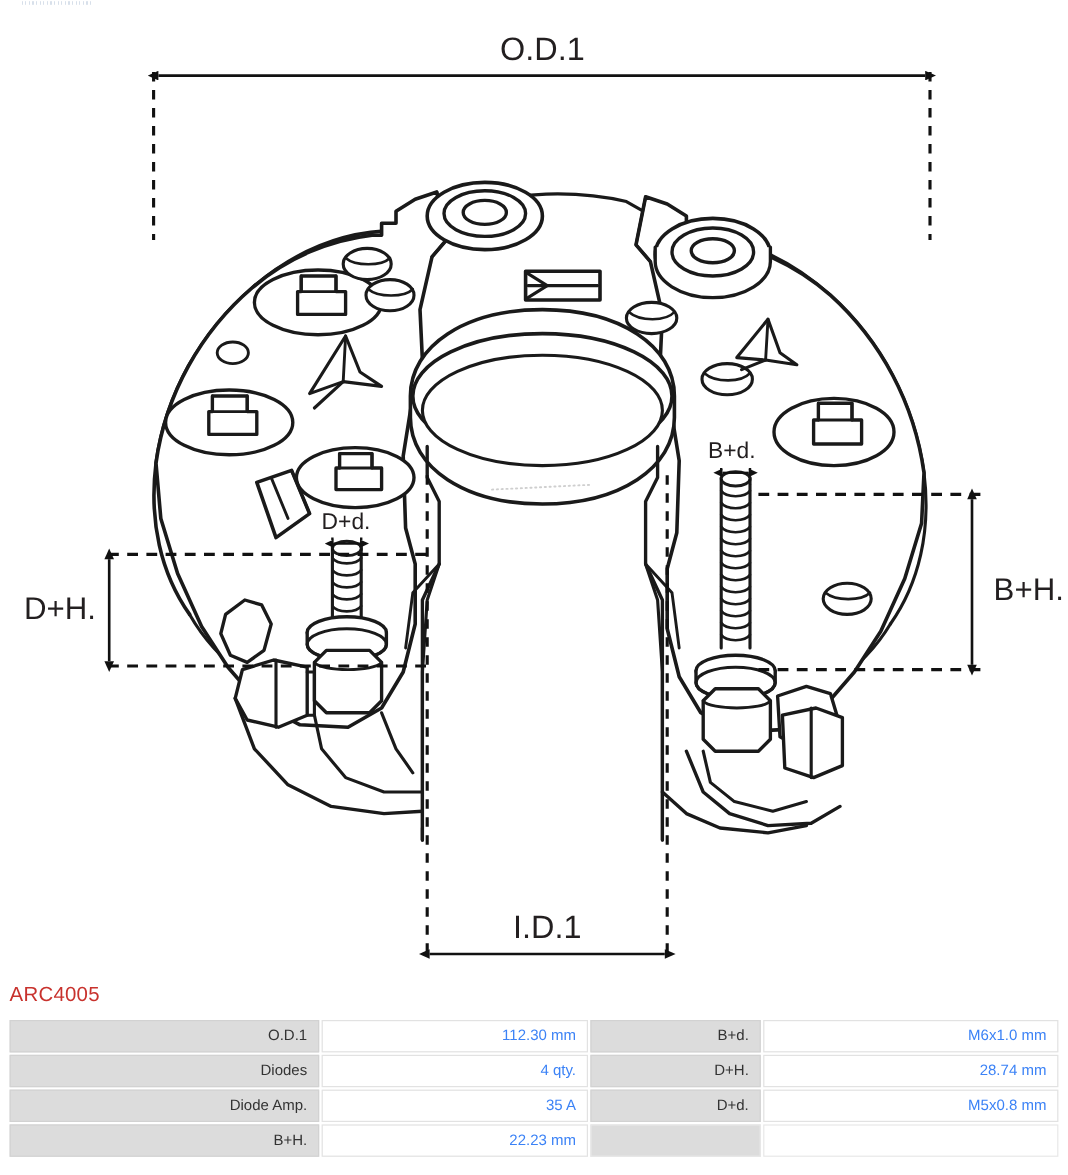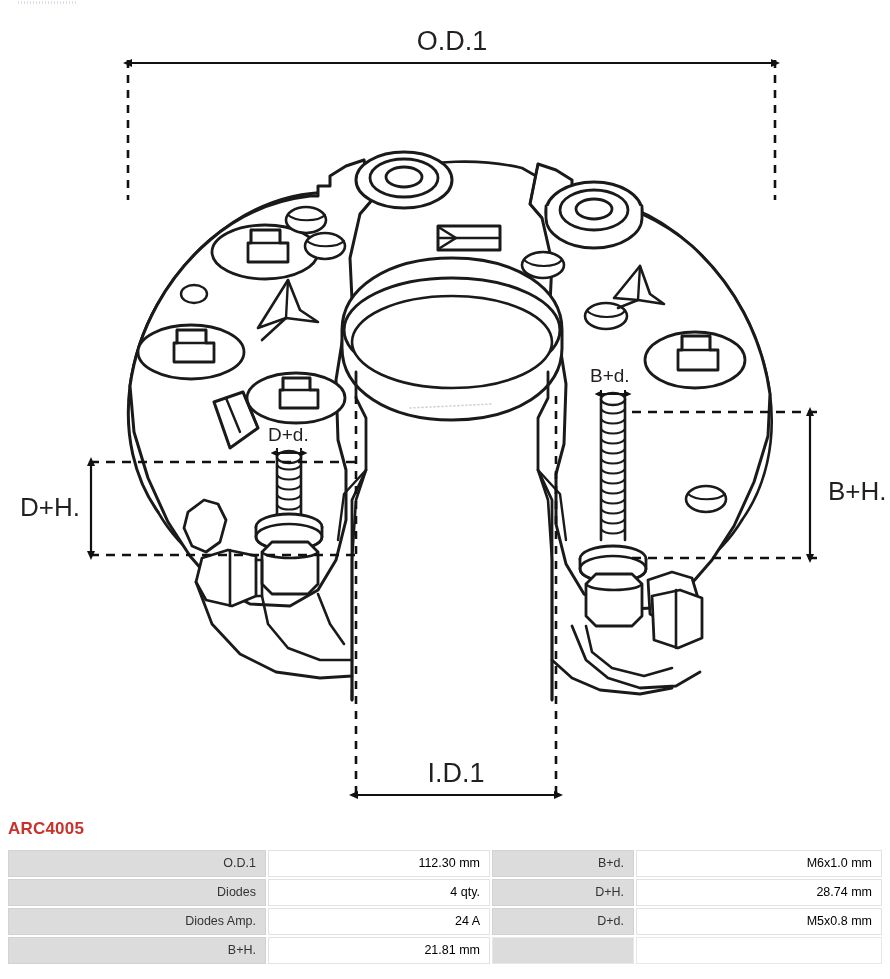--- a/index.html
+++ b/index.html
@@ -40,40 +40,40 @@
   }
   
   #spec-block {
     position: absolute;
     left: 0;
     top: 812px;
     width: 890px;
   }
   #part-title {
     font-size: 17px;
-    font-weight: bold;
+    font-weight: normal;
     letter-spacing: 0.2px;
     padding: 6px 0 0 8px;
     margin: 0;
     line-height: 1.35;
   }
   #spec-table {
     width: 878px;
     margin: 7px 0 0 6px;
     border-collapse: separate;
     border-spacing: 2px;
     table-layout: fixed;
     font-size: 12.5px;
   }
   #spec-table td {
     height: 25px;
     padding: 0 9px;
     vertical-align: middle;
     text-align: right;
-    color: #000000;
+    color: #3b82f6;
     background: #ffffff;
     border: 1px solid #e2e2e2;
   }
   #spec-table td.label-cell {
     background: #dcdcdc;
     border: 1px solid #d2d2d2;
     color: #333333;
   }
   #spec-table col.c-lab1 { width: 258px; }
   #spec-table col.c-val1 { width: 222px; }
@@ -439,28 +439,28 @@
           <td class="label-cell">B+d.</td>
           <td>M6x1.0 mm</td>
         </tr>
         <tr>
           <td class="label-cell">Diodes</td>
           <td>4 qty.</td>
           <td class="label-cell">D+H.</td>
           <td>28.74 mm</td>
         </tr>
         <tr>
-          <td class="label-cell">Diodes Amp.</td>
-          <td>24 A</td>
+          <td class="label-cell">Diode Amp.</td>
+          <td>35 A</td>
           <td class="label-cell">D+d.</td>
           <td>M5x0.8 mm</td>
         </tr>
         <tr>
           <td class="label-cell">B+H.</td>
-          <td>21.81 mm</td>
+          <td>22.23 mm</td>
           <td class="label-cell empty-cell"></td>
           <td class="empty-cell"></td>
         </tr>
       </tbody>
     </table>
   </div>
 
 </div>
 
 </body></html>

